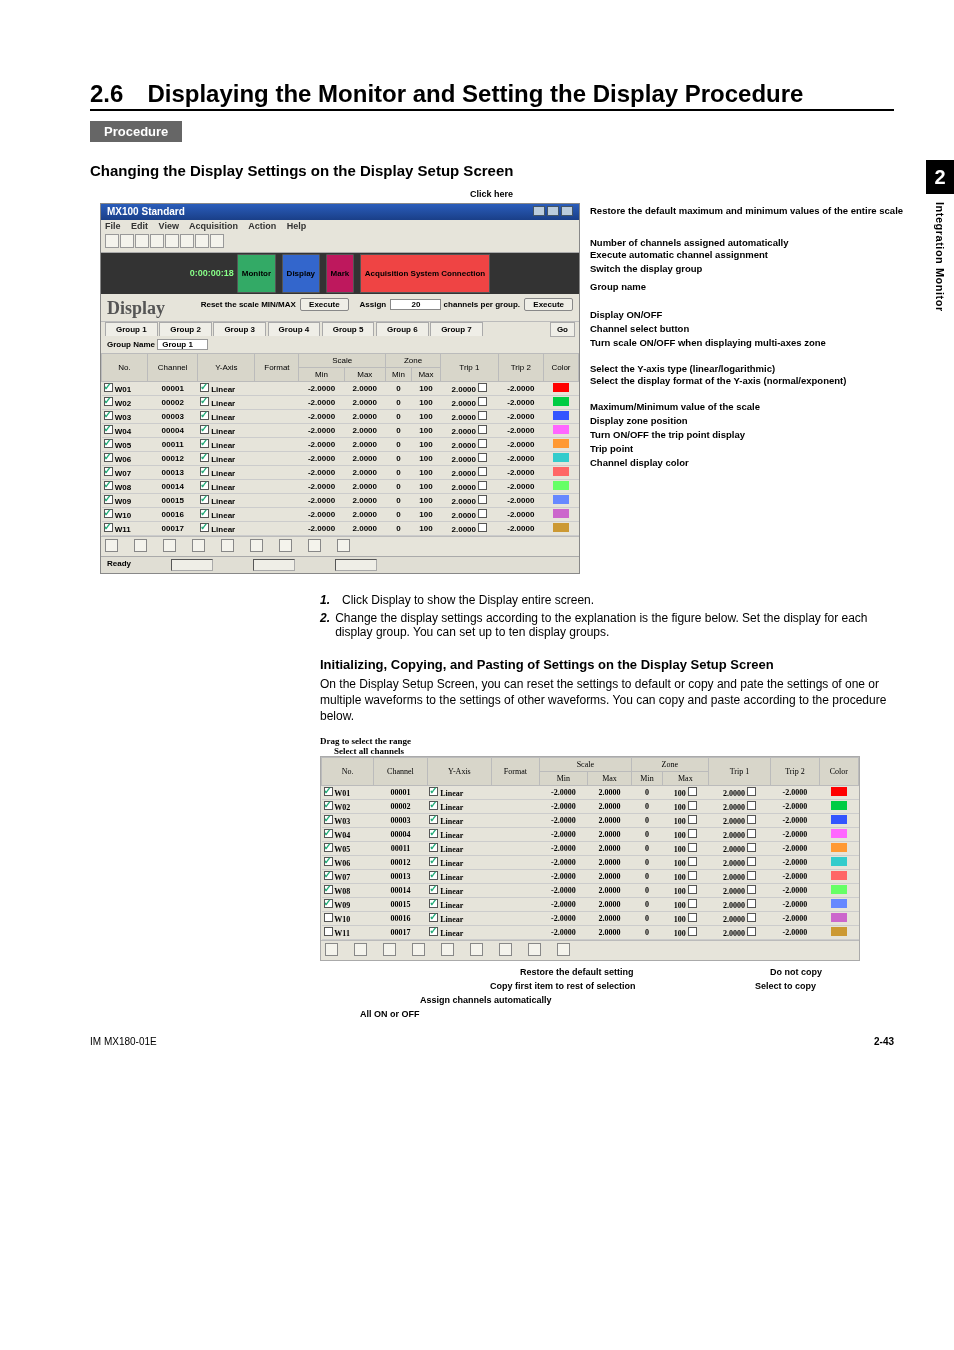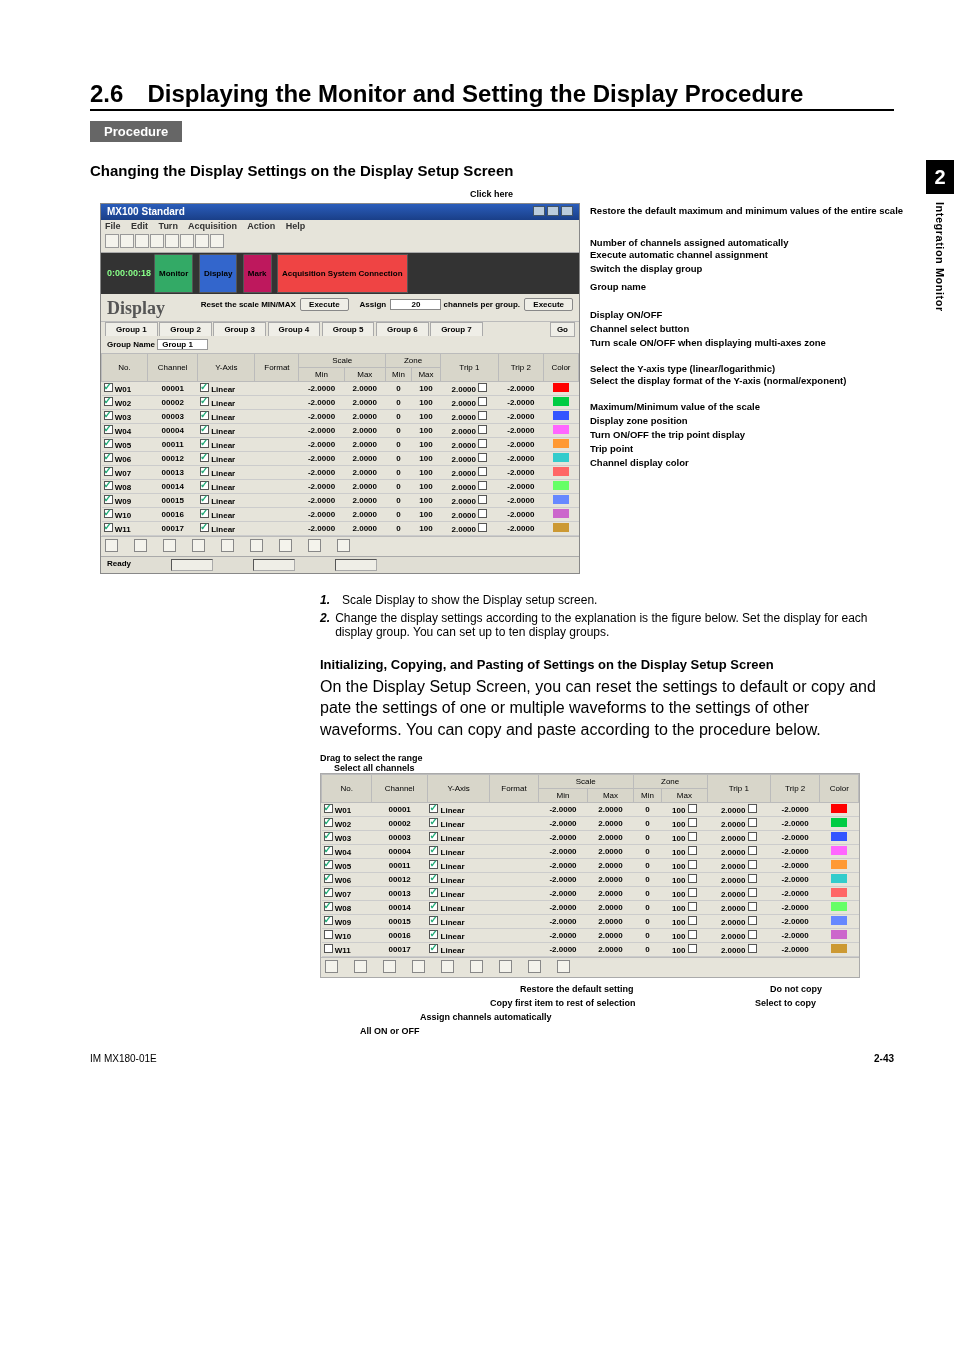--- a/index.html
+++ b/index.html
@@ -91,21 +91,21 @@
     display: flex;
     justify-content: space-between;
   }
   .sshdr .winbtns span {
     display:inline-block; width:12px; height:10px; background:#bcd; margin-left:2px; border:1px solid #456;
   }
   .menubar { background:#e6e4da; font-size:9px; padding:1px 4px; color:#333; }
   .menubar span { margin-right:8px; }
   .toolbar { background:#e6e4da; padding:2px 4px; border-bottom:1px solid #aaa; }
   .toolbar .tbtn { display:inline-block; width:14px;height:14px;border:1px solid #999;background:#f4f3ec;margin-right:1px; }
-  .timebar { background:#333; color:#8f8; font-size:9px; padding:1px 6px; display:flex; justify-content:flex-start; align-items:center;}
+  .timebar { background:#333; color:#8f8; font-size:9px; padding:1px 6px; display:flex; justify-content:center; align-items:center;}
   .timebar .rightbtns span { display:inline-block; font-size:8px; padding:14px 4px; margin-left:3px; border:1px solid #555; background:#e6e4da; color:#000;}
   .disp-section { background:#e6e4da; padding:4px 6px 2px 6px; }
   .disp-title { font-size:18px; color:#555; font-family:Georgia,serif; display:inline-block;}
   .disp-right { float:right; font-size:8px; }
   .disp-right .lbl{ margin-right:2px;}
   .btn-ex { display:inline-block; border:1px solid #888; background:#efeee7; padding:1px 8px; border-radius:2px; font-size:8px;}
   .inputish { display:inline-block; border:1px solid #888; background:#fff; padding:0 20px; font-size:8px;}
   .grouptabs { background:#e6e4da; padding:0 4px; border-top:1px solid #bbb;}
   .grouptabs .gt { display:inline-block; font-size:8px; padding:2px 10px; border:1px solid #aaa; border-bottom:none; background:#efeee7; margin-right:-1px;}
   .grouptabs .navend { float:right; font-size:8px; padding:2px 6px; border:1px solid #aaa; background:#efeee7;}
@@ -123,23 +123,23 @@
   .statusbar { background:#e0ded4; font-size:8px; padding:2px 6px; display:flex; gap:40px; border-top:1px solid #aaa;}
   .statusbar .sunk { border:1px inset #aaa; padding:0 20px; background:#efeee7; height:12px; display:inline-block;}
 
   .annot-right { position:absolute; left:500px; font-size:9.5px; font-weight:bold; line-height:1.25; white-space:nowrap;}
 
   .steps { margin: 10px 0 18px 230px; font-size:12px; }
   .steps .step { display:flex; margin-bottom:4px; }
   .steps .step .n { font-style:italic; font-weight:bold; width:22px; }
 
   h3.inner-head { font-size:13px; font-weight:bold; margin:10px 0 4px 230px;}
-  p.body { margin:0 0 6px 230px; font-size:16px; line-height:1.35;}
-
-  .fig2 { margin:12px 0 0 230px; font-size:9px; font-weight:bold; }
+  p.body { margin:0 0 6px 230px; font-size:12px; line-height:1.35;}
+
+  .fig2 { margin:12px 0 0 230px; font-size:9px; font-weight:bold;font-family:Liberation Serif, serif; }
   .fig2-labels-top div { font-size:9px; font-weight:bold;}
   .fig2 .panel { border:1px solid #aaa; background:#e6e4da; width:540px;}
 
   .below-labels { position:relative; height:70px; margin-left:260px; font-size:9px; font-weight:bold;}
   .below-labels div { position:absolute; white-space:nowrap;}
 
   .footer { position:absolute; bottom:24px; left:90px; right:60px; display:flex; justify-content:space-between; font-size:10px;}
   .footer .pg { font-weight:bold; }
 
   
@@ -169,21 +169,21 @@
     <div class="callout-top" style="left:380px; top:0;">Click here</div>
 
     <div class="screenshot" style="position:absolute; left:10px; top:14px;">
       <div class="sshdr">
         <span>MX100 Standard</span>
         <span class="winbtns"><span></span><span></span><span></span></span>
       </div>
       <div class="menubar">
         <span>File</span>
         <span>Edit</span>
-        <span>Turn</span>
+        <span>View</span>
         <span>Acquisition</span>
         <span>Action</span>
         <span>Help</span>
       </div>
       <div class="toolbar">
         <span class="tbtn"></span><span class="tbtn"></span><span class="tbtn"></span><span class="tbtn"></span><span class="tbtn"></span><span class="tbtn"></span><span class="tbtn"></span><span class="tbtn"></span>
       </div>
       <div class="timebar">
         <span>0:00:00:18</span>
         <span class="rightbtns">
@@ -412,21 +412,21 @@
         <div class="annot-right" style="top: 226px;">Display zone position</div>
         <div class="annot-right" style="top: 240px;">Turn ON/OFF the trip point display</div>
         <div class="annot-right" style="top: 254px;">Trip point</div>
         <div class="annot-right" style="top: 268px;">Channel display color</div>
       </div>
   </div>
 
   <div class="steps">
     <div class="step">
         <span class="n">1.</span>
-        <span>Scale Display to show the Display setup screen.</span>
+        <span>Click Display to show the Display entire screen.</span>
       </div>
     <div class="step">
         <span class="n">2.</span>
         <span>Change the display settings according to the explanation is the figure below. Set the display for each display group. You can set up to ten display groups.</span>
       </div>
   </div>
 
   <h3 class="inner-head">Initializing, Copying, and Pasting of Settings on the Display Setup Screen</h3>
   <p class="body">On the Display Setup Screen, you can reset the settings to default or copy and pate the settings of one or multiple waveforms to the settings of other waveforms. You can copy and paste according to the procedure below.</p>
 

